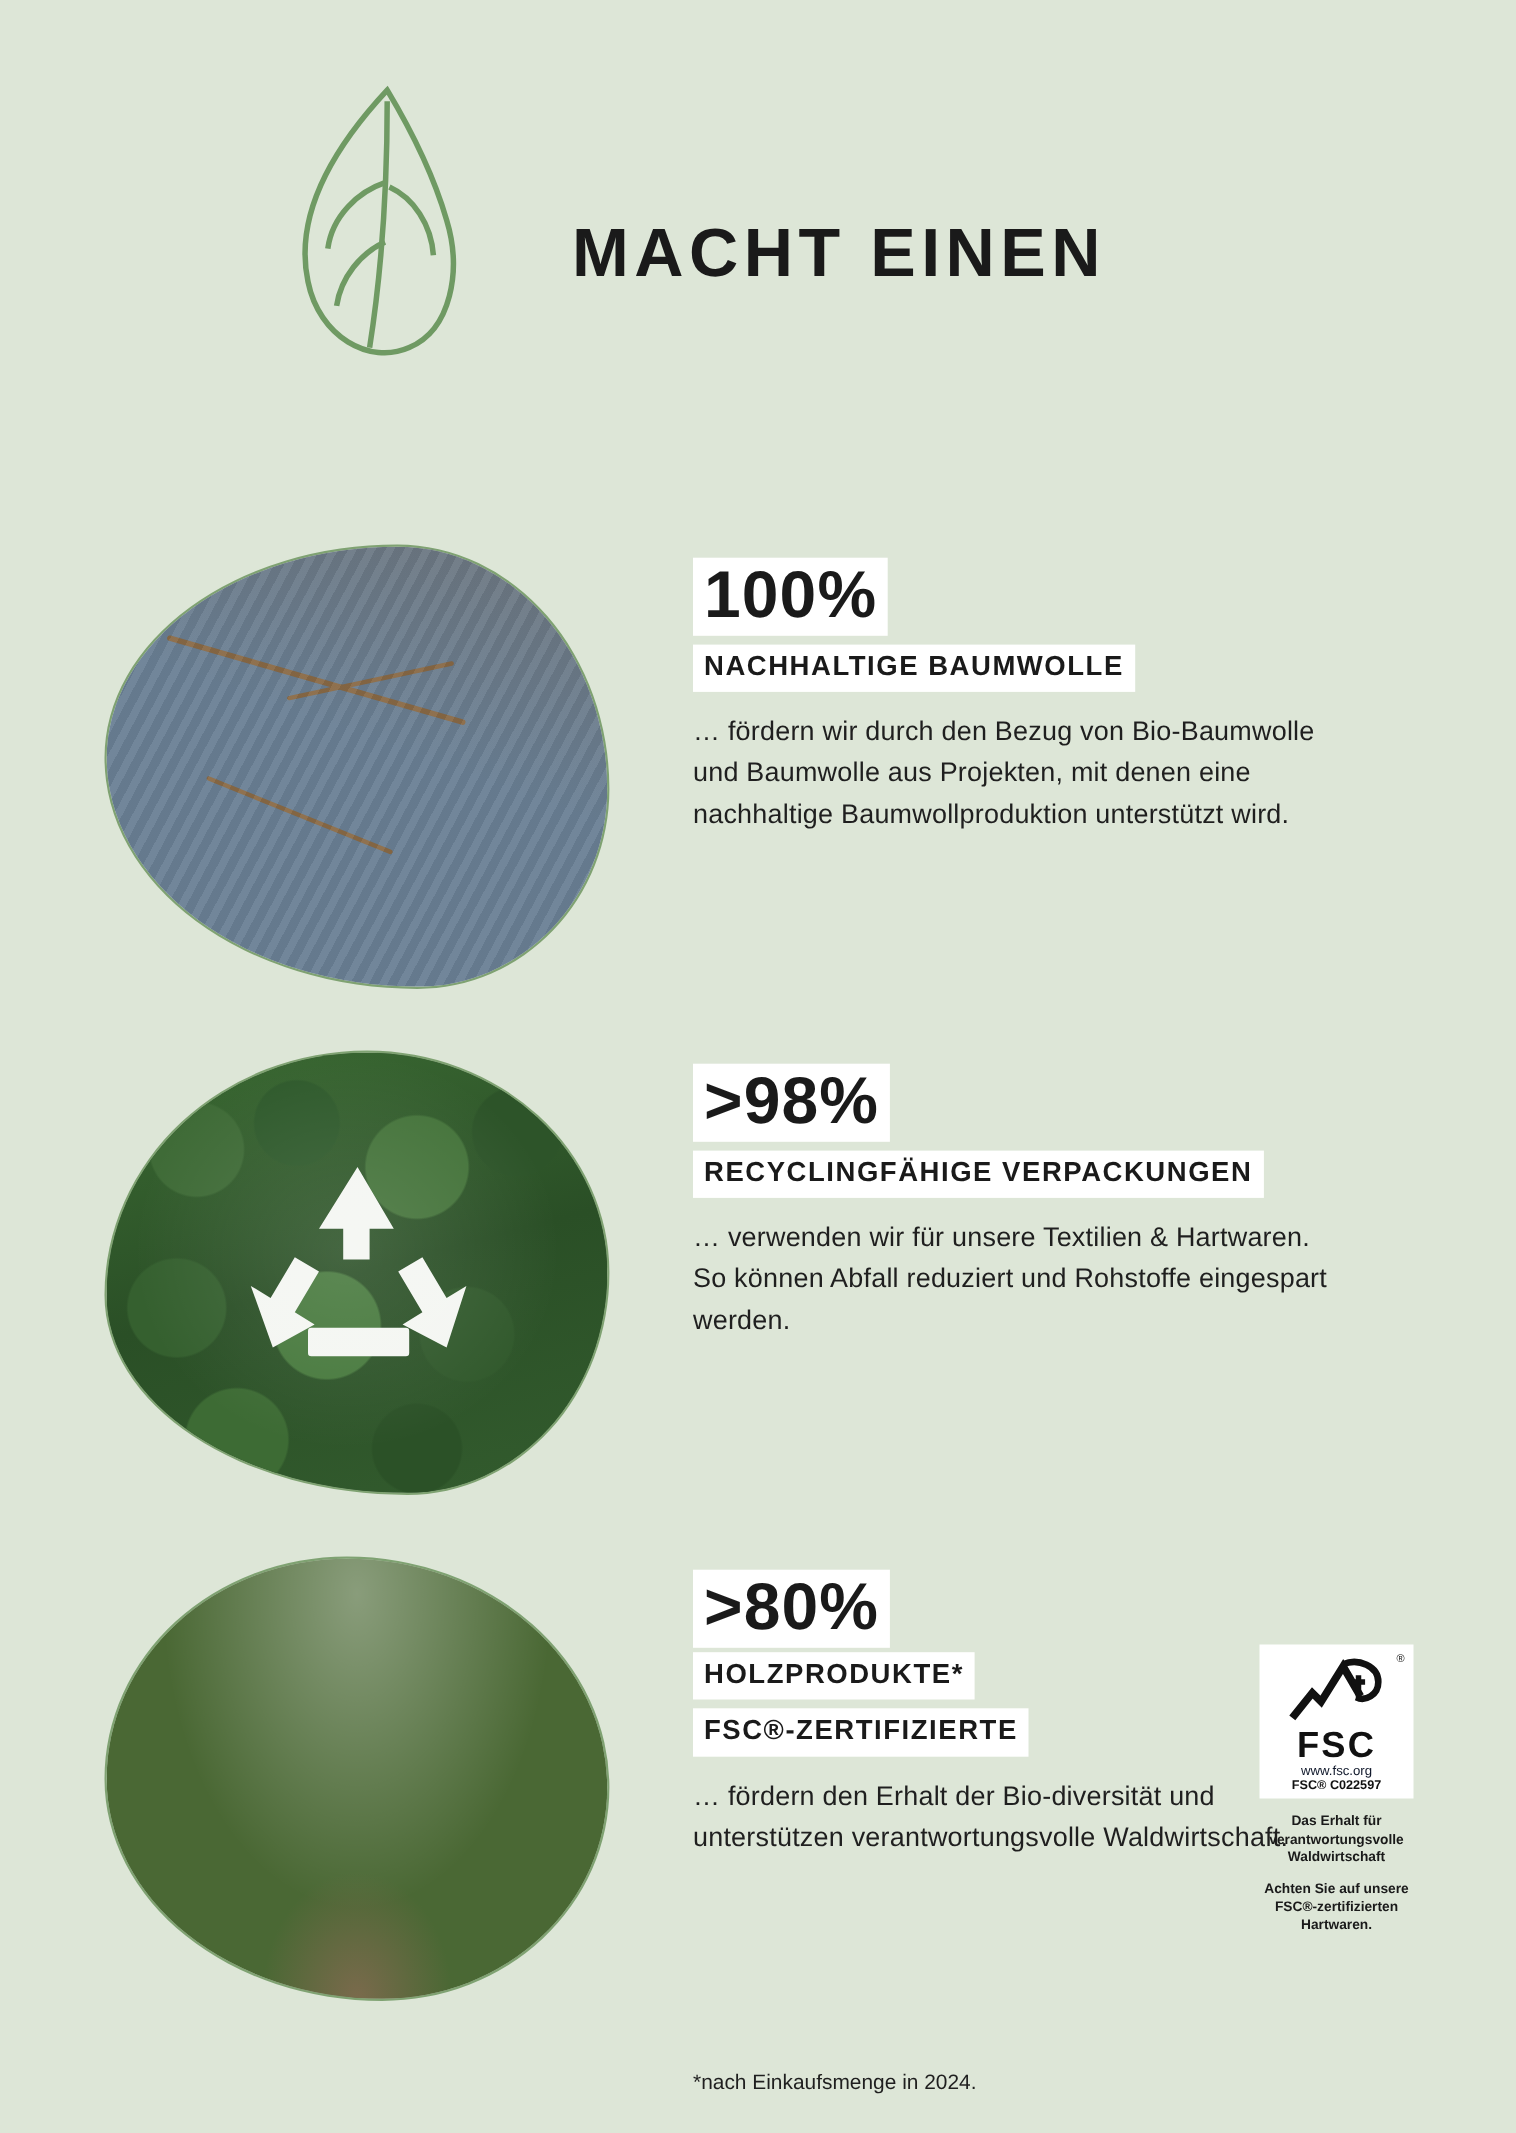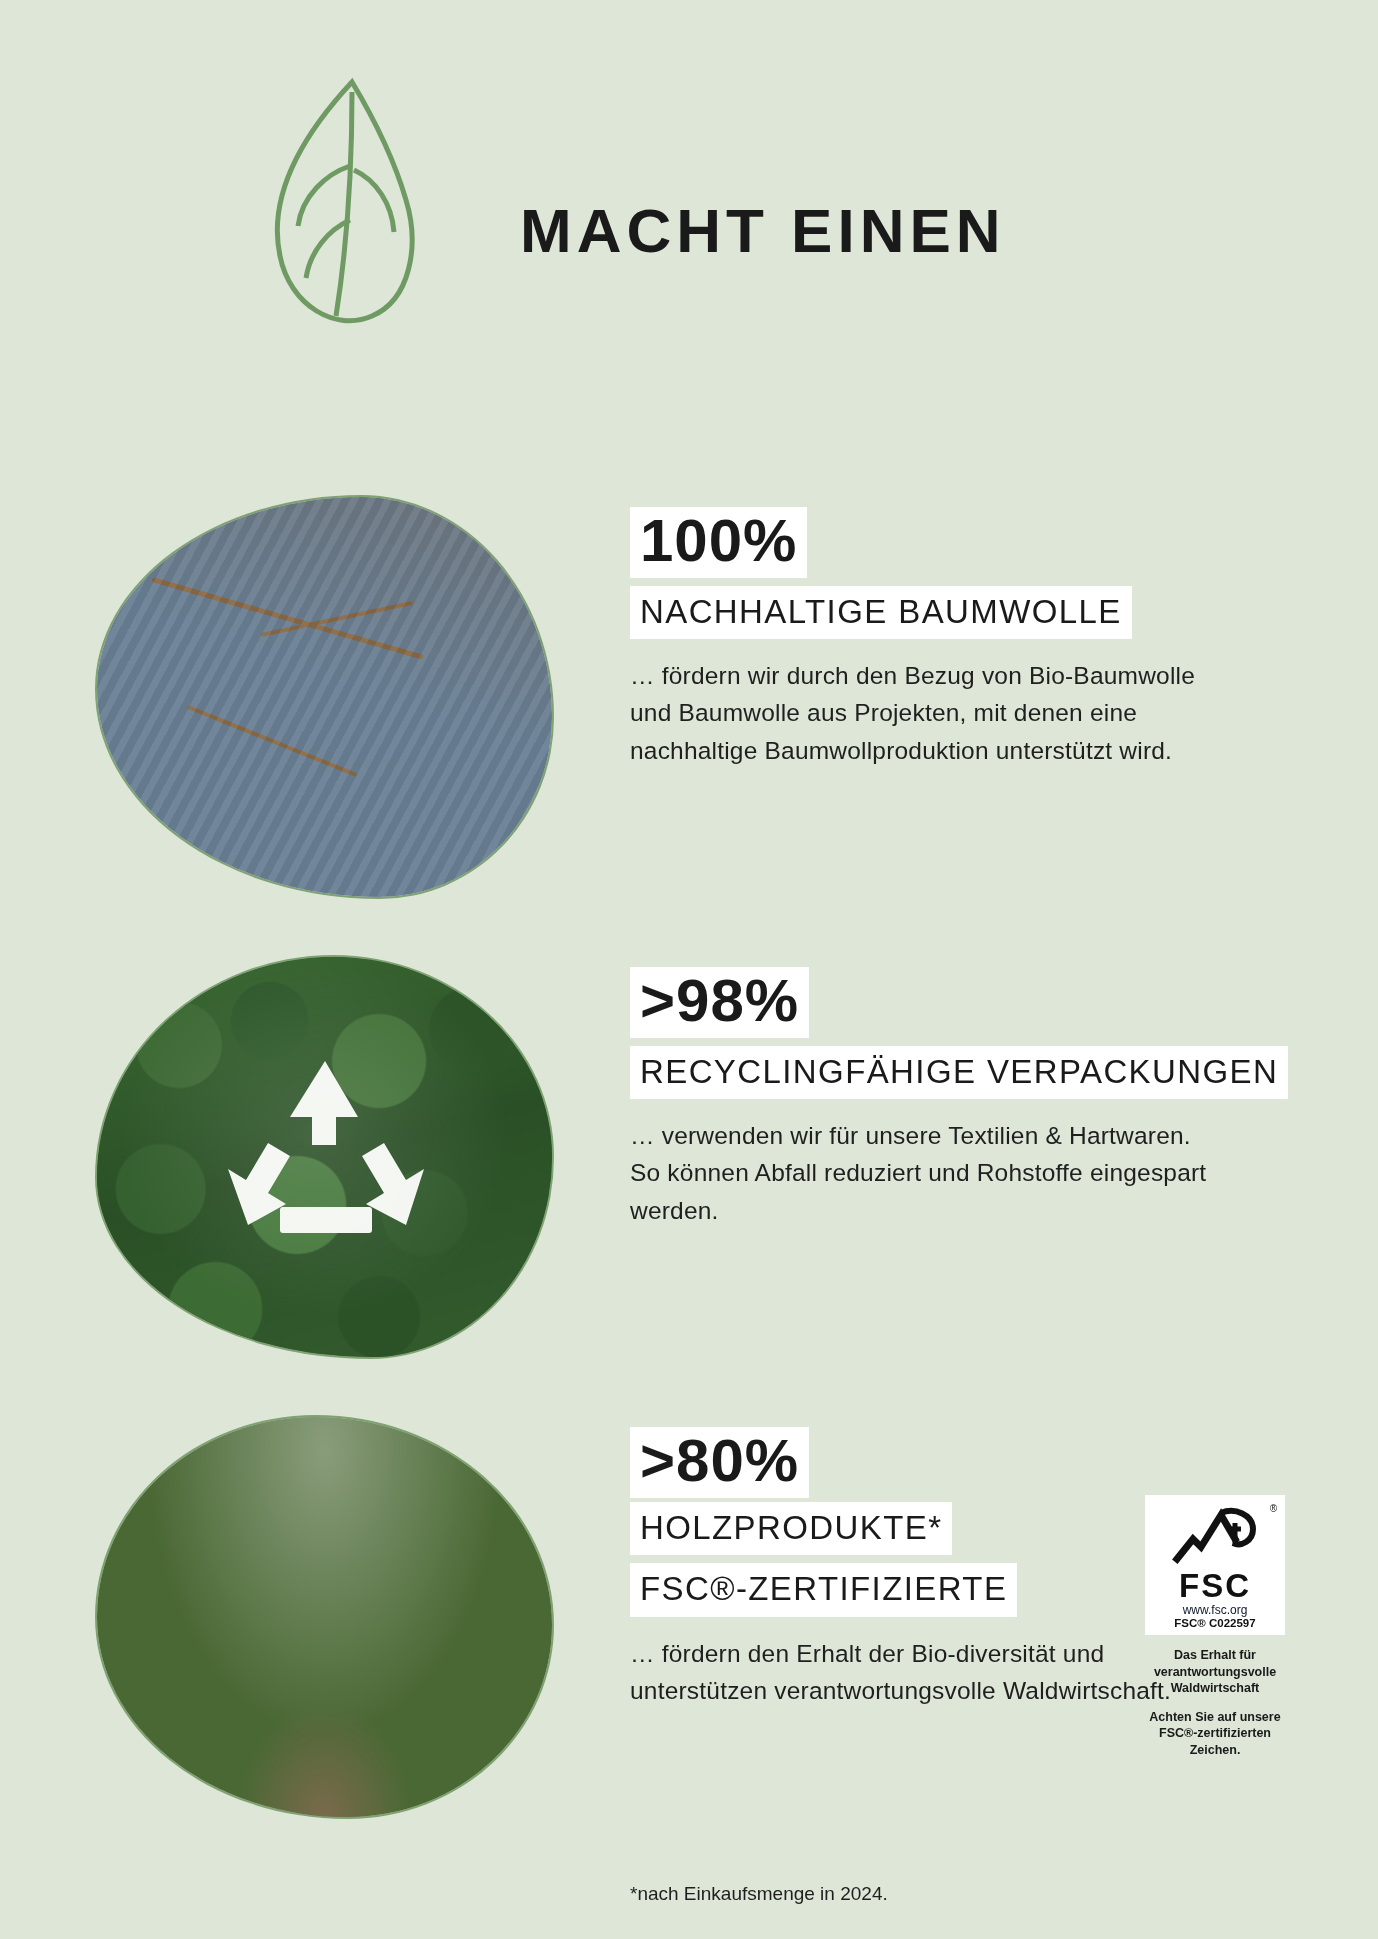--- a/index.html
+++ b/index.html
@@ -175,22 +175,22 @@
     font-size: 60px;
     font-weight: bold;
     letter-spacing: 1px;
     padding: 2px 10px 6px 10px;
     line-height: 1.05;
     color: #1a1a1a;
   }
   .subtitle {
     display: inline-block;
     background: #ffffff;
-    font-size: 33px;
-    font-weight: normal;
+    font-size: 25px;
+    font-weight: bold;
     letter-spacing: 1.4px;
     padding: 5px 10px 7px 10px;
     margin-top: 8px;
     line-height: 1.25;
     color: #1a1a1a;
   }
   .subtitle-line2 { margin-top: 4px; }
   .body-text {
     margin-top: 18px;
     font-size: 24.5px;
@@ -364,17 +364,17 @@
     <div class="fsc-code">FSC® C022597</div>
   </div>
   <div class="fsc-caption">
     <div>Das Erhalt für</div>
     <div>verantwortungsvolle</div>
     <div>Waldwirtschaft</div>
   </div>
   <div class="fsc-caption2">
     <div>Achten Sie auf unsere</div>
     <div>FSC®-zertifizierten</div>
-    <div>Zeichen.</div>
+    <div>Hartwaren.</div>
   </div>
 </div>
 
 <div class="footnote">*nach Einkaufsmenge in 2024.</div>
 
 </body></html>

